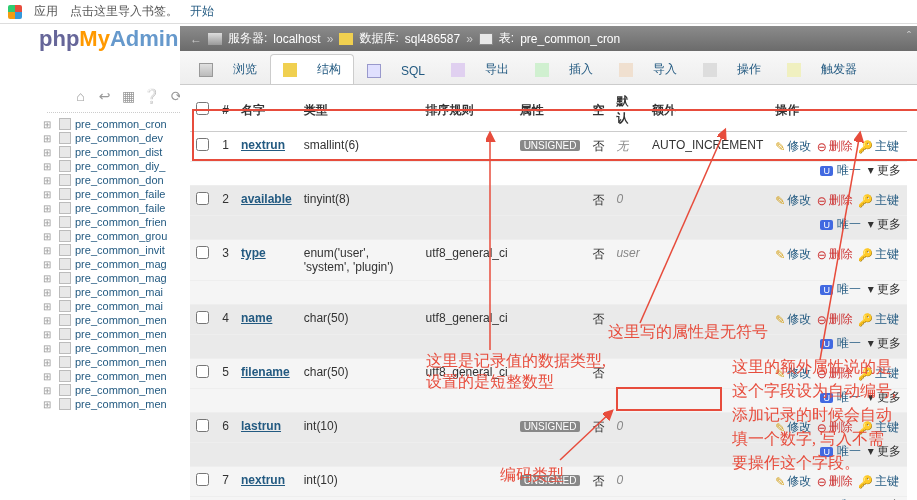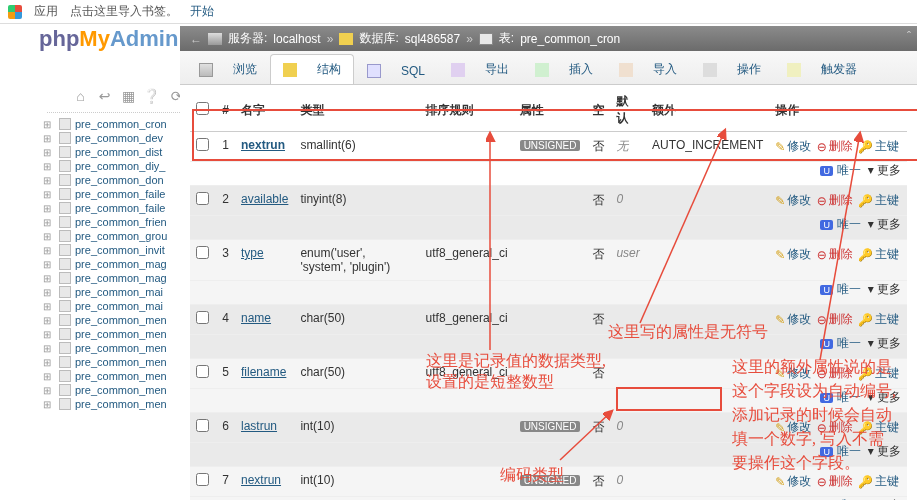--- a/index.html
+++ b/index.html
@@ -53,21 +53,21 @@
     
     .table-wrap { padding: 4px 10px 0 10px; position: relative; }
     table.struct { width: 100%; border-collapse: collapse; }
     table.struct th { text-align: left; padding: 4px 6px; font-weight: bold; border-bottom: 1px solid #ccc; color: #333; background: #fff; font-size: 12px; }
     table.struct td { padding: 6px 6px; border-bottom: 1px solid #eee; font-size: 12px; vertical-align: top; }
     table.struct tr.even { background: #f5f5f5; }
     table.struct tr.odd { background: #eaeaea; }
     table.struct tr.row-hl { background: #fff; }
     table.struct .check { width: 18px; }
     table.struct .idx { text-align: right; width: 20px; }
-    table.struct .colname { font-weight: normal; text-decoration: underline; color: #235a81; }
+    table.struct .colname { font-weight: bold; text-decoration: underline; color: #235a81; }
     table.struct .colname.pk { font-weight: bold; }
     table.struct .badge { background: #888; color: #fff; font-size: 10px; padding: 0 4px; border-radius: 2px; }
     table.struct .ops { white-space: nowrap; }
     table.struct .ops a { color: #235a81; text-decoration: none; margin-right: 2px; display: inline-flex; align-items: center; gap: 2px; }
     table.struct .ops .del { color: #cc3333; }
     table.struct .ops .key-icon { color: #d4a017; }
     table.struct .more-row td { text-align: right; color: #235a81; padding-top: 0; }
     table.struct .more-row .u-icon { background: #4169e1; color: #fff; font-size: 9px; padding: 0 3px; border-radius: 2px; margin-right: 4px; }
     table.struct .more-row .drop { color: #333; }
     

